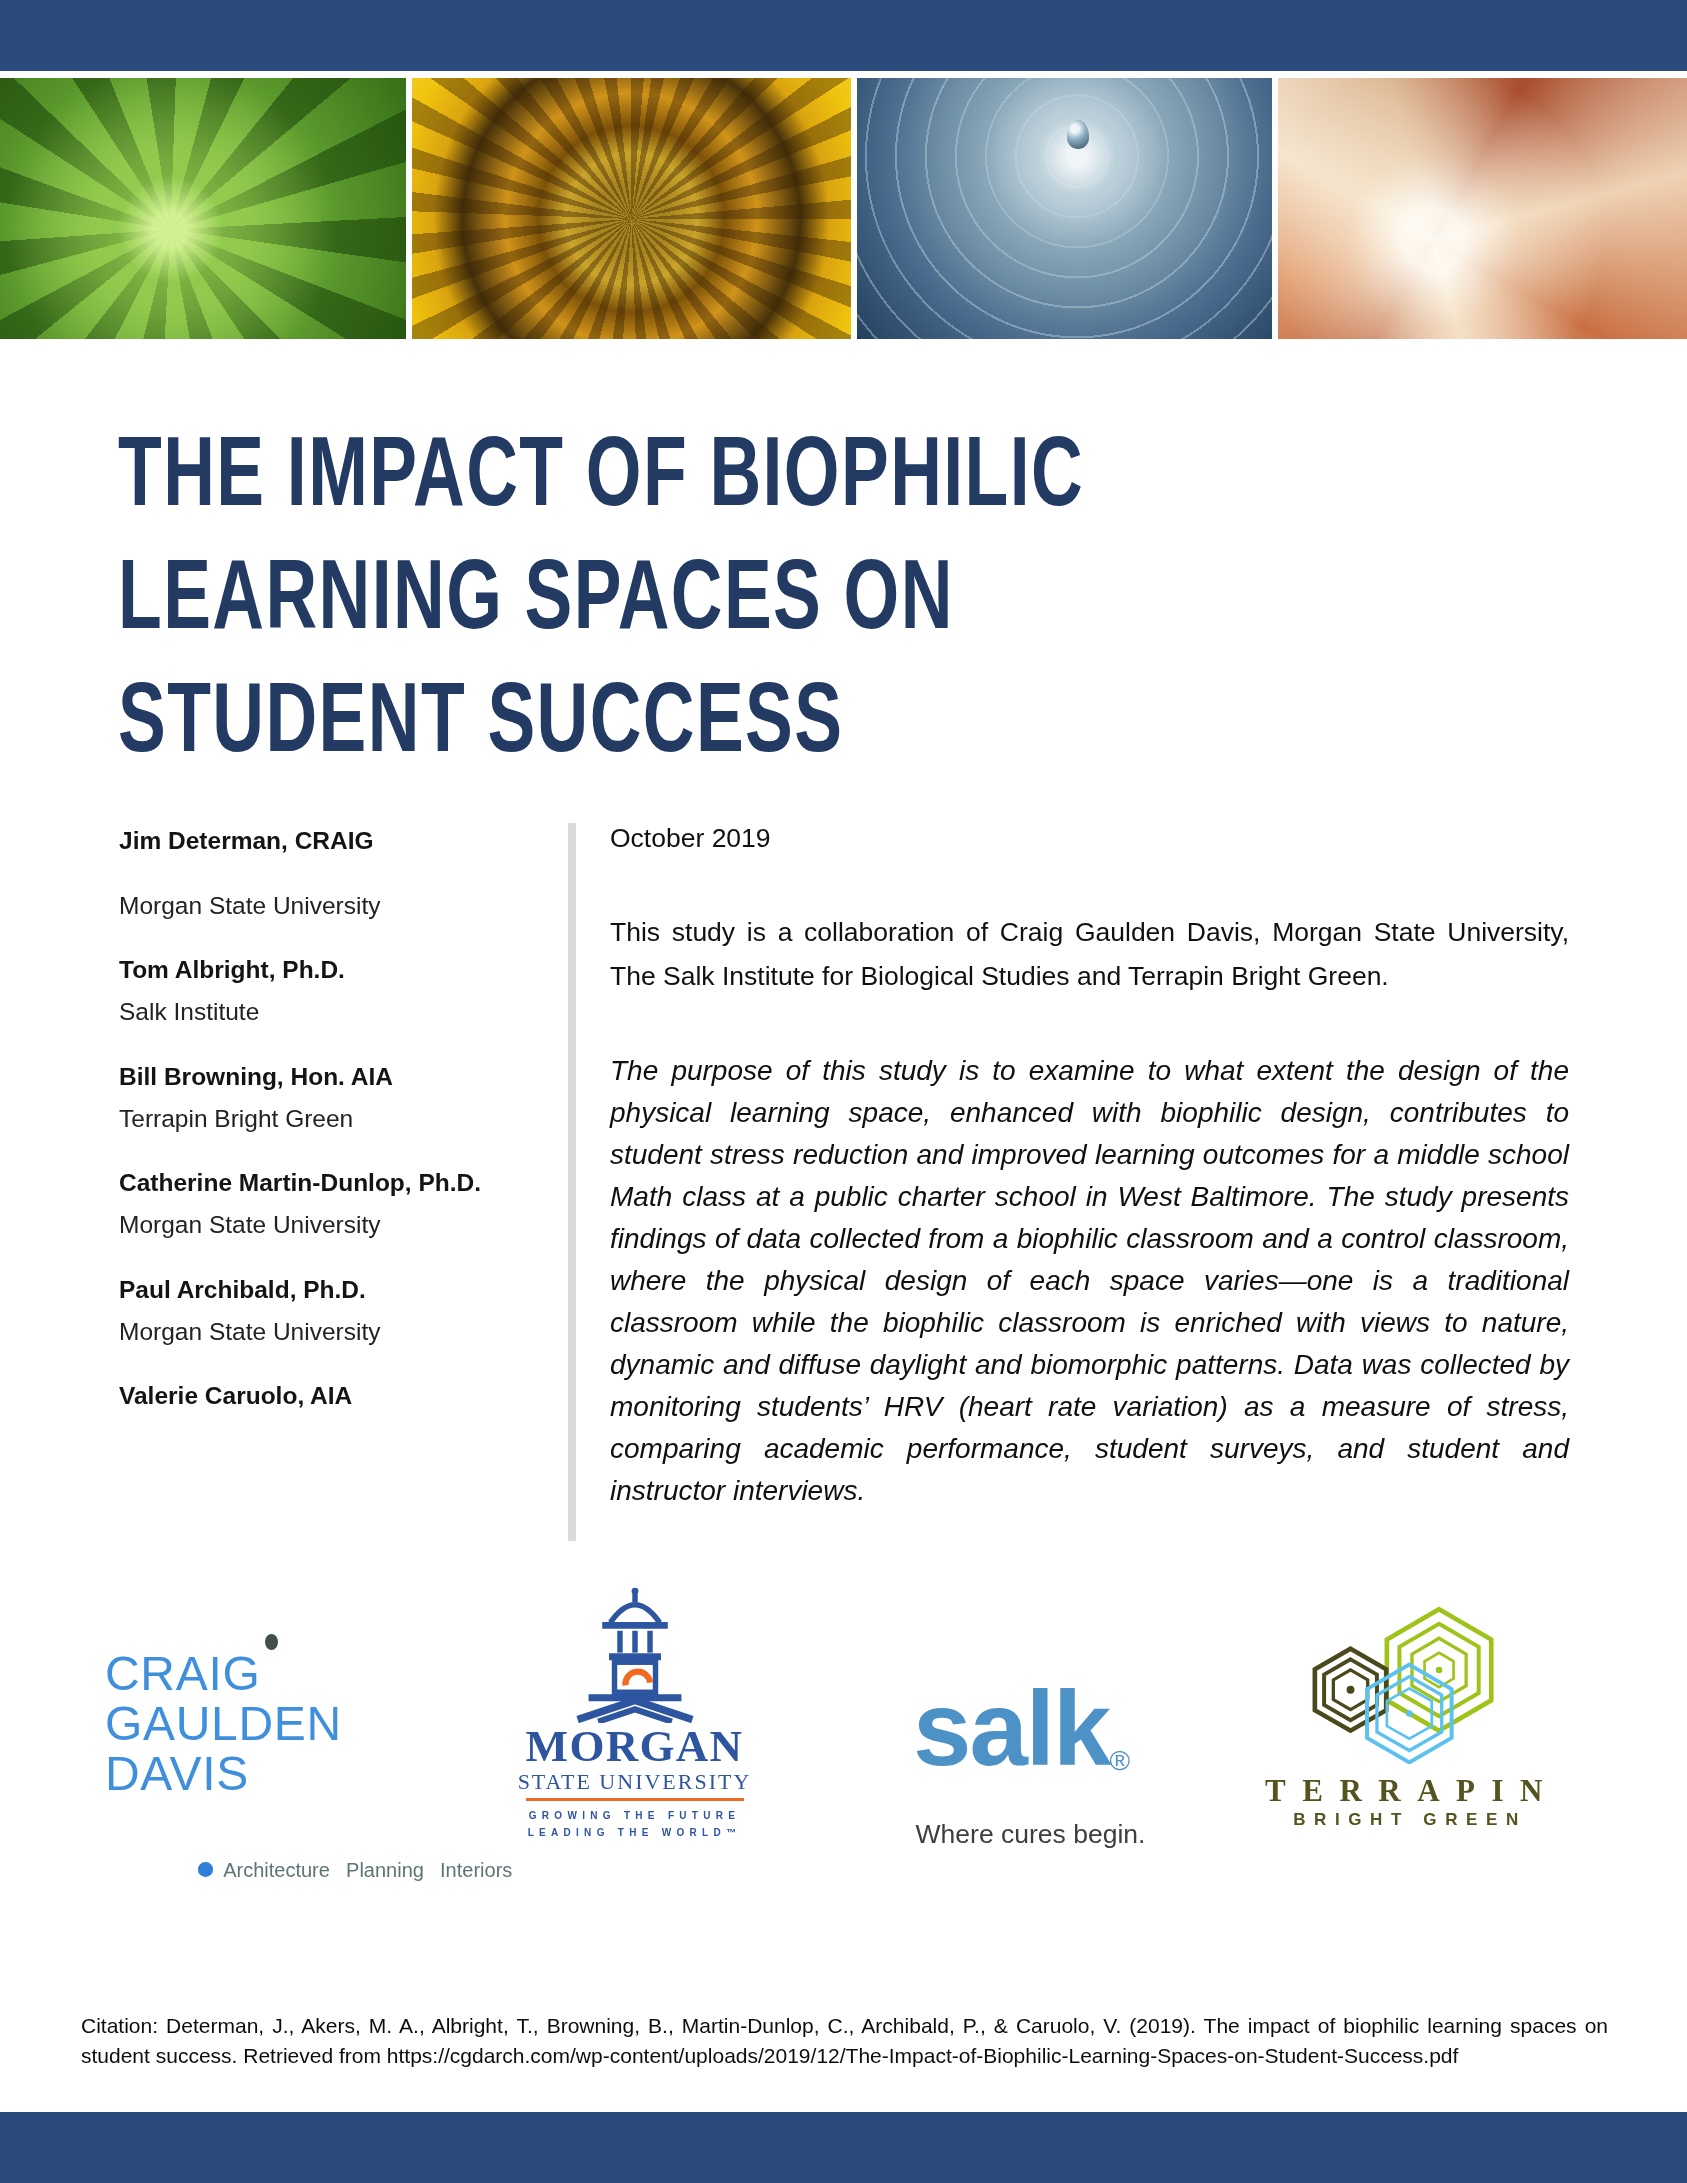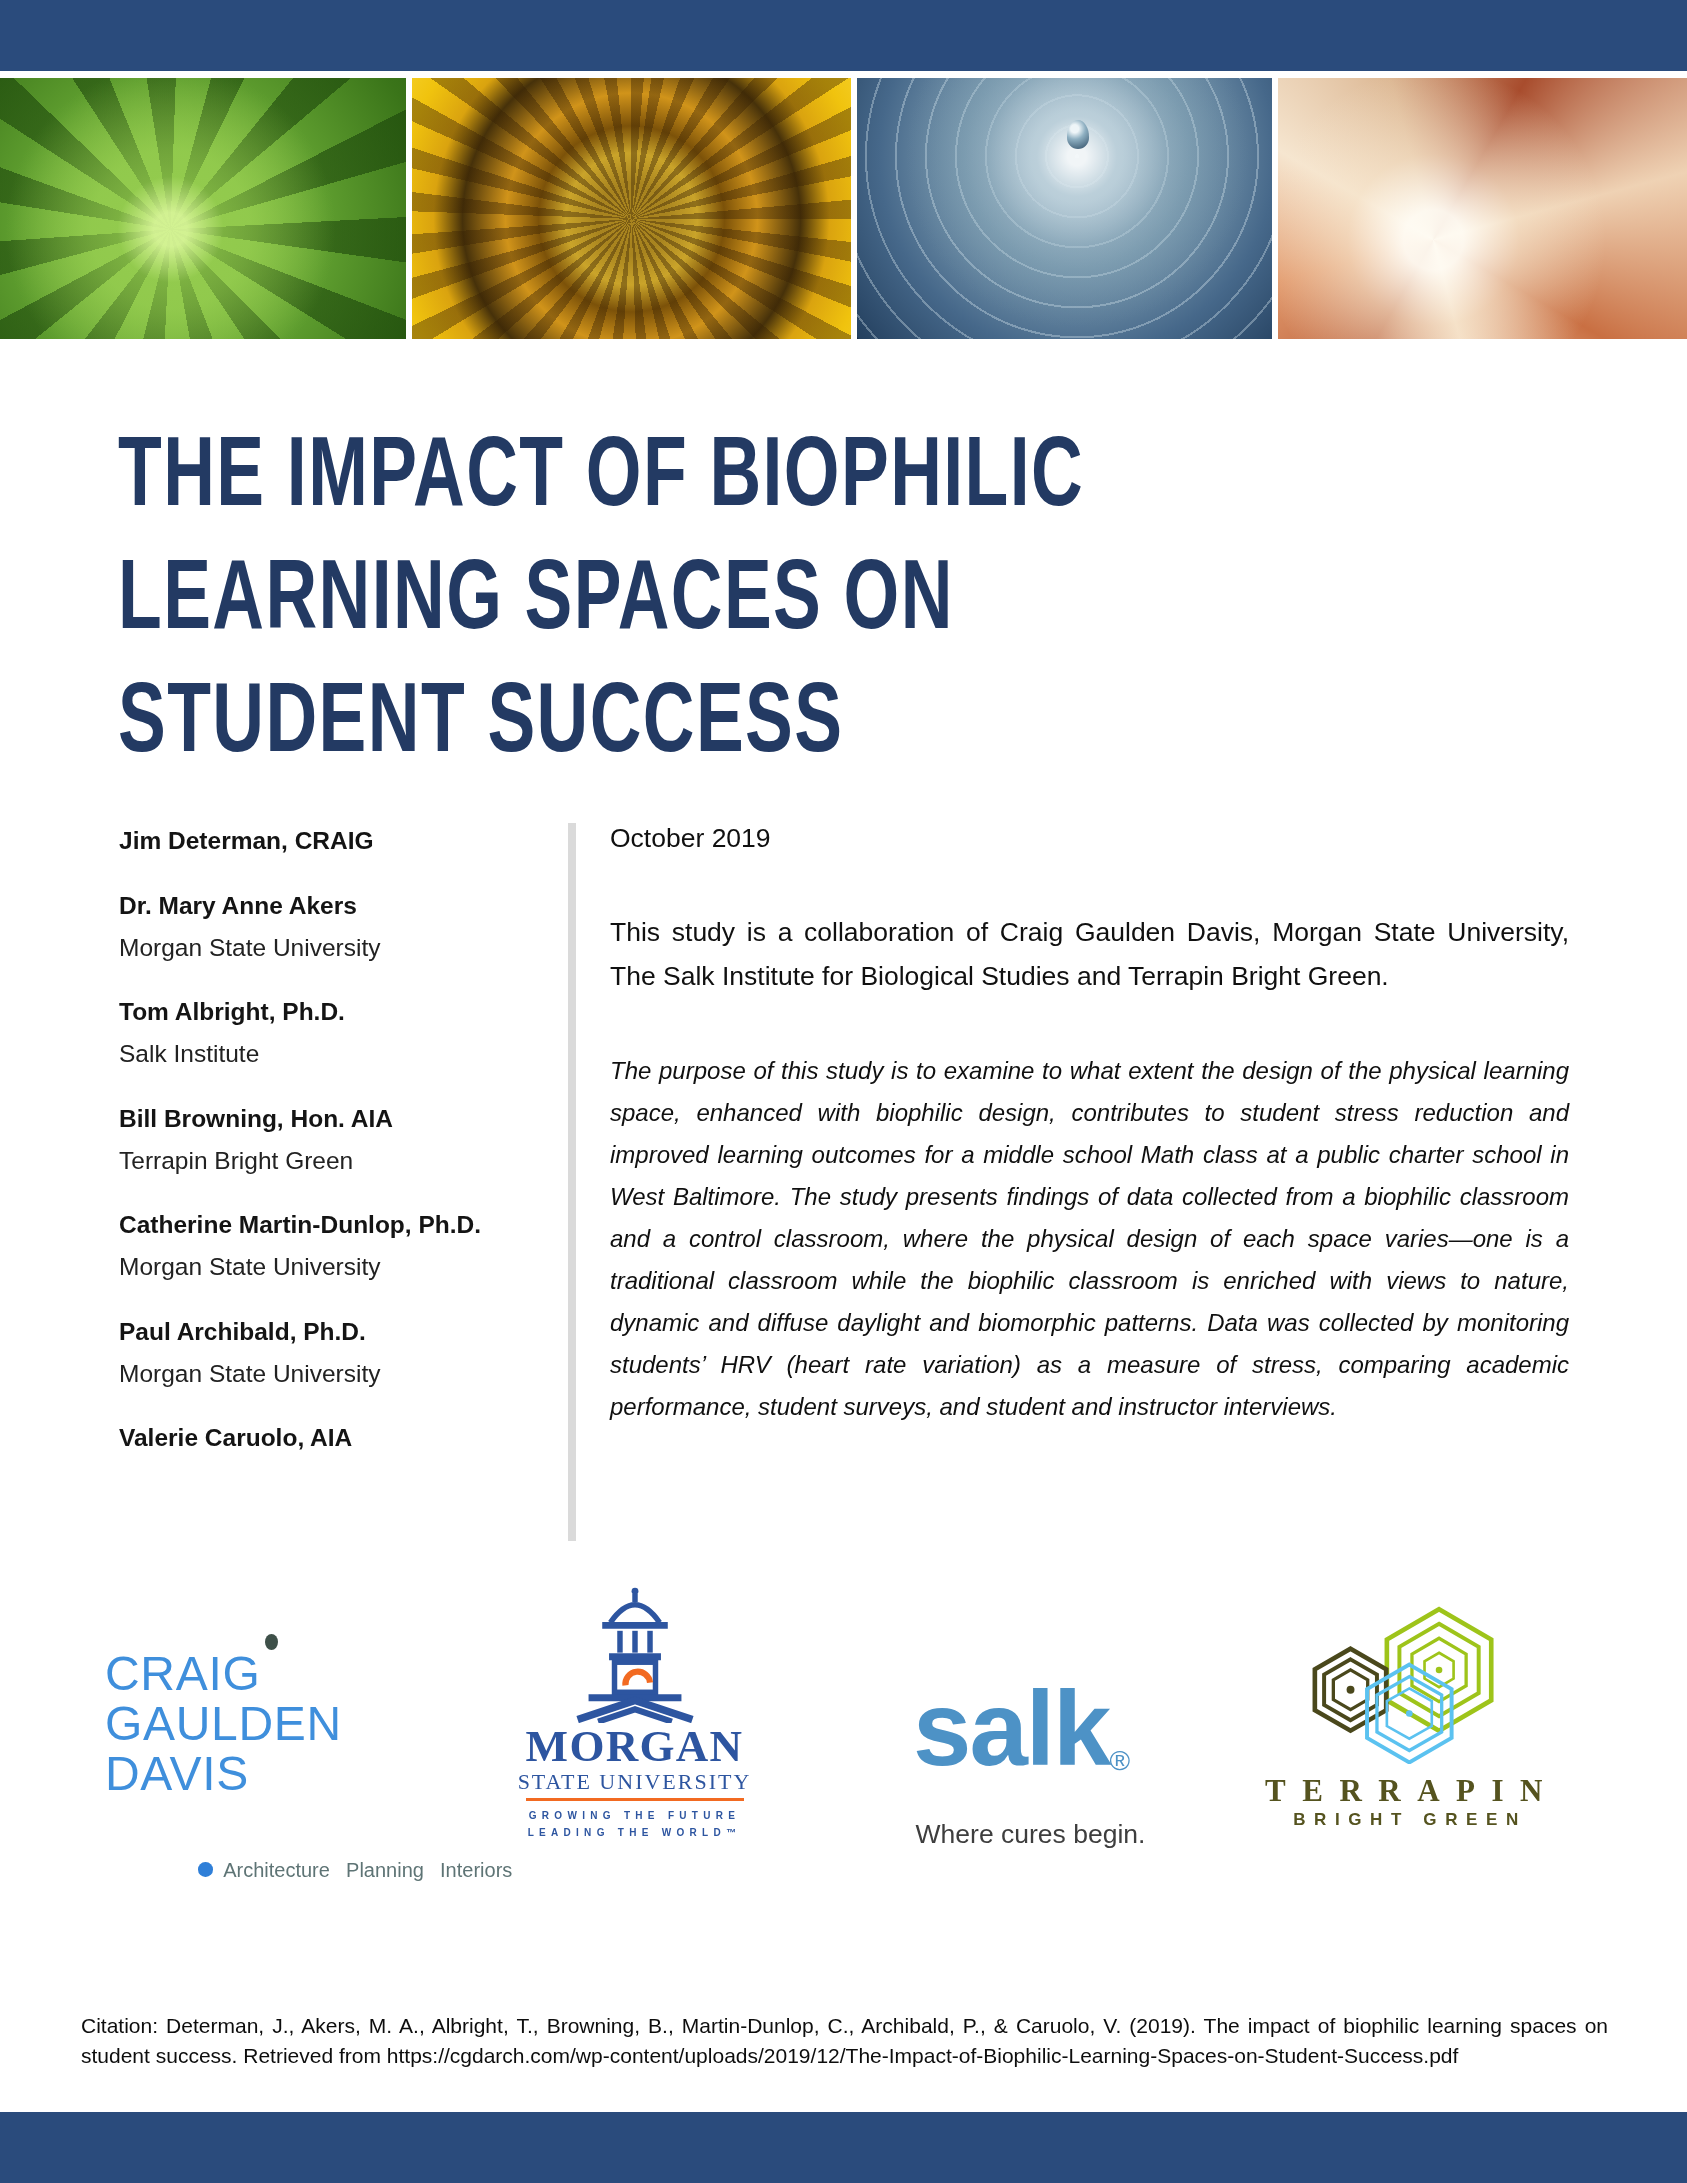--- a/index.html
+++ b/index.html
@@ -45,21 +45,21 @@
   .a-name{font-size:24.5px;font-weight:700;line-height:42px;color:#141414;}
   .a-aff{font-size:24.5px;font-weight:400;line-height:42px;color:#222;}
 
   
   .divider{position:absolute;left:568px;top:823px;width:8px;height:718px;background:#DADADA;}
 
   
   .rightcol{position:absolute;left:610px;top:820px;width:959px;color:#101010;}
   .date{font-size:26.5px;font-weight:400;line-height:37px;}
   .intro{margin-top:53px;font-size:26.5px;line-height:44px;text-align:justify;}
-  .purpose{margin-top:52px;font-size:24px;line-height:42px;font-style:italic;text-align:justify;}
+  .purpose{margin-top:52px;font-size:28px;line-height:42px;font-style:italic;text-align:justify;}
 
   
   .cgd{position:absolute;left:105px;top:1649px;width:318px;color:#3F8FDC;}
   .cgd-line{display:block;font-size:48px;font-weight:400;line-height:50px;letter-spacing:0.7px;}
   .cgd-dot{position:absolute;left:160px;top:-14.6px;width:13.2px;height:16px;border-radius:50%;background:#3E5049;}
   .cgd-tag{position:absolute;left:93px;top:210px;white-space:nowrap;font-size:20px;color:#5E7475;word-spacing:10.6px;}
   .cgd-tag .bullet{display:inline-block;width:14.6px;height:14.6px;border-radius:50%;background:#2F7FD8;margin-right:10.6px;}
 
   .morgan{position:absolute;left:501px;top:1583px;width:267px;text-align:center;color:#2D55A0;}
   .morgan svg{display:block;margin:0 auto;}
@@ -104,21 +104,20 @@
     <span class="tl">THE IMPACT OF BIOPHILIC</span>
     <span class="tl">LEARNING SPACES ON</span>
     <span class="tl">STUDENT SUCCESS</span>
   </h1>
 
   <div class="authors">
     <div class="author">
       <div class="a-name">Jim Determan, CRAIG</div>
     </div>
     <div class="author">
-      <div class="a-name">Dr. Mary Anne Akers</div>
       <div class="a-aff">Morgan State University</div>
     </div>
     <div class="author">
       <div class="a-name">Tom Albright, Ph.D.</div>
       <div class="a-aff">Salk Institute</div>
     </div>
     <div class="author">
       <div class="a-name">Bill Browning, Hon. AIA</div>
       <div class="a-aff">Terrapin Bright Green</div>
     </div>

